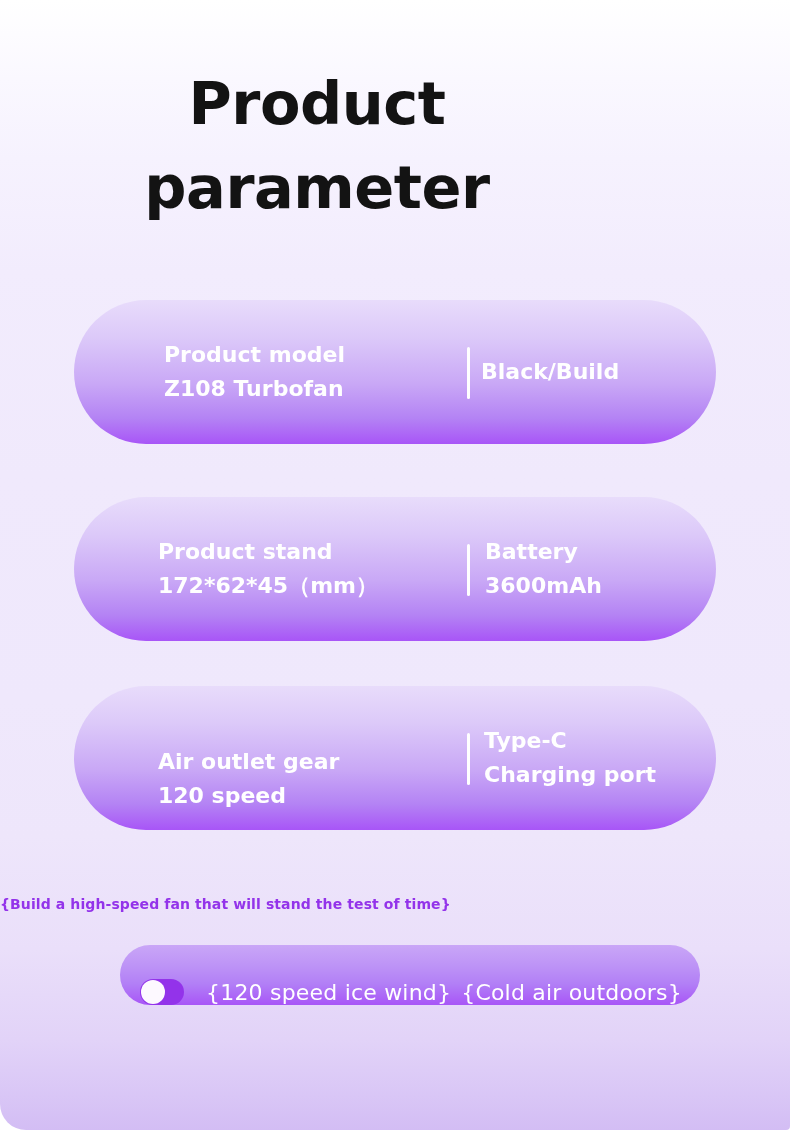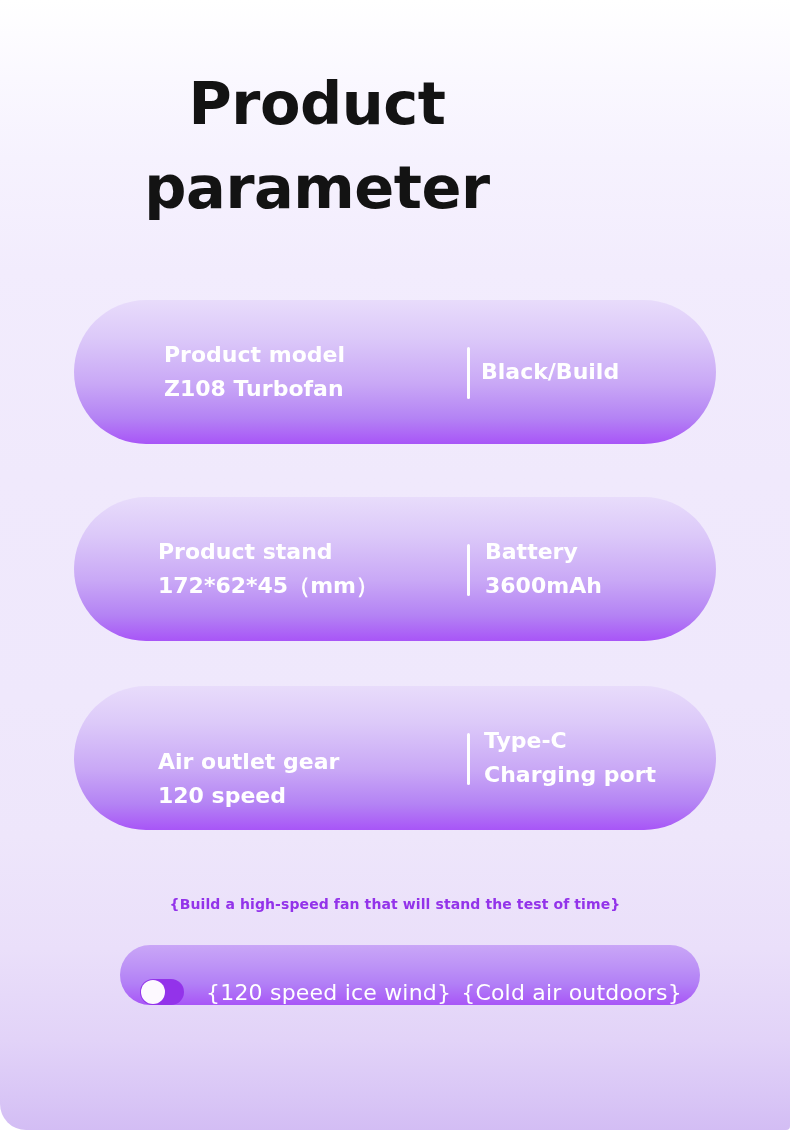--- a/index.html
+++ b/index.html
@@ -113,21 +113,21 @@
   .card.c2 .col-right { padding-left: 91px; }
   .card.c3 .col-left  { padding-left: 84px; margin-top: 42px; }
   .card.c3 .col-right { padding-left: 90px; }
 
   
   .tagline {
     position: absolute;
     top: 896px;
     left: 0;
     width: 790px;
-    text-align: center;
+    text-align: left;
     font-size: 14px;
     font-weight: 700;
     letter-spacing: 0.1px;
     color: #9333ea;
   }
 
   
   .feature-pill {
     position: absolute;
     left: 120px;

